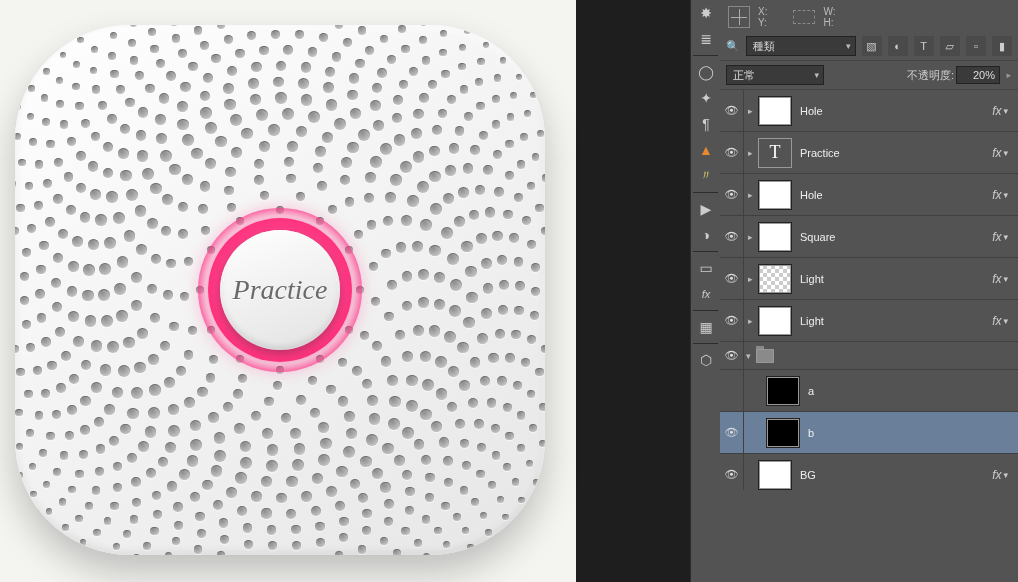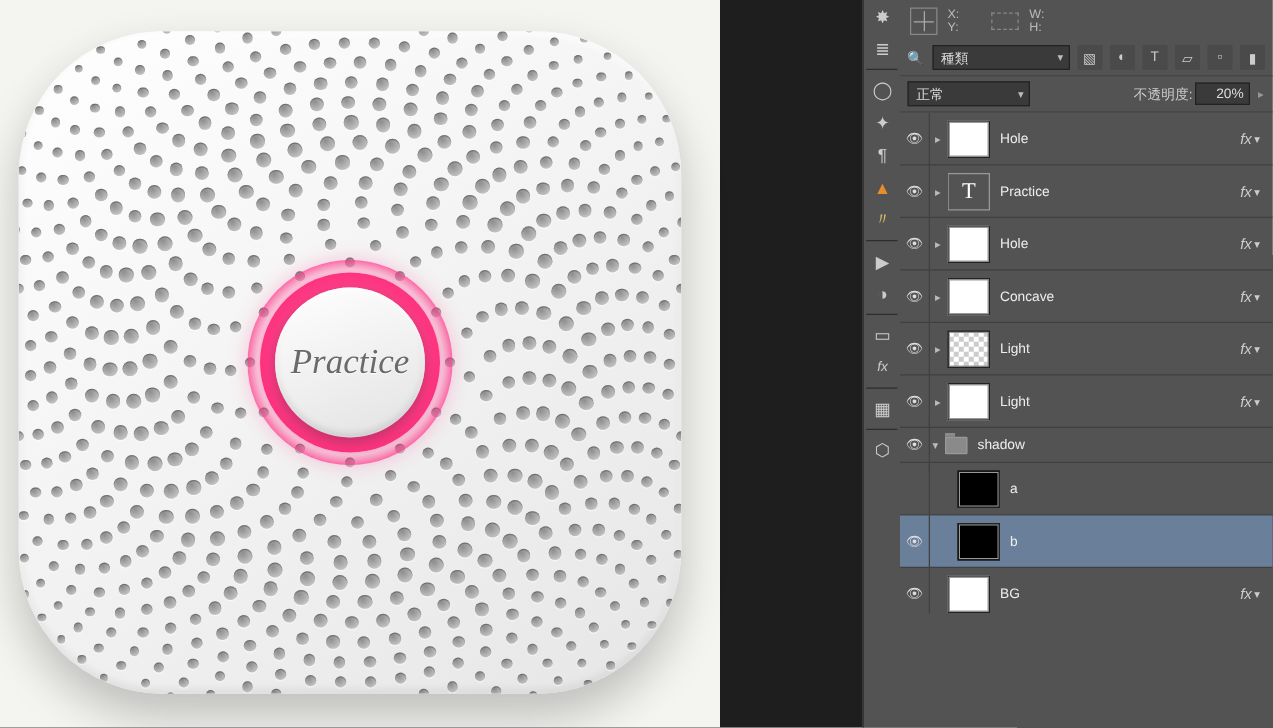--- a/index.html
+++ b/index.html
@@ -813,21 +813,21 @@
         <div class="lname">Hole</div>
         <span class="fx-badge">fx</span>
         <span class="fx-chev">▾</span>
       </div>
       <div class="layer">
         <div class="vis">👁</div>
         <div class="thumb-wrap">
           <span class="chev">▸</span>
           <div class="thumb"></div>
         </div>
-        <div class="lname">Concave</div>
+        <div class="lname">Square</div>
         <span class="fx-badge">fx</span>
         <span class="fx-chev">▾</span>
       </div>
       <div class="layer">
         <div class="vis">👁</div>
         <div class="thumb-wrap">
           <span class="chev">▸</span>
           <div class="thumb hole"></div>
         </div>
         <div class="lname">Light</div>
@@ -843,21 +843,20 @@
         <div class="lname">Light</div>
         <span class="fx-badge">fx</span>
         <span class="fx-chev">▾</span>
       </div>
       <div class="layer group">
         <div class="vis">👁</div>
         <div class="thumb-wrap">
           <span class="chev">▾</span>
           <div class="thumb folder"></div>
         </div>
-        <div class="lname">shadow</div>
       </div>
       <div class="layer">
         <div class="vis off">👁</div>
         <div class="thumb-wrap indent-1">
           <div class="thumb black"></div>
         </div>
         <div class="lname">a</div>
       </div>
       <div class="layer sel">
         <div class="vis">👁</div>

